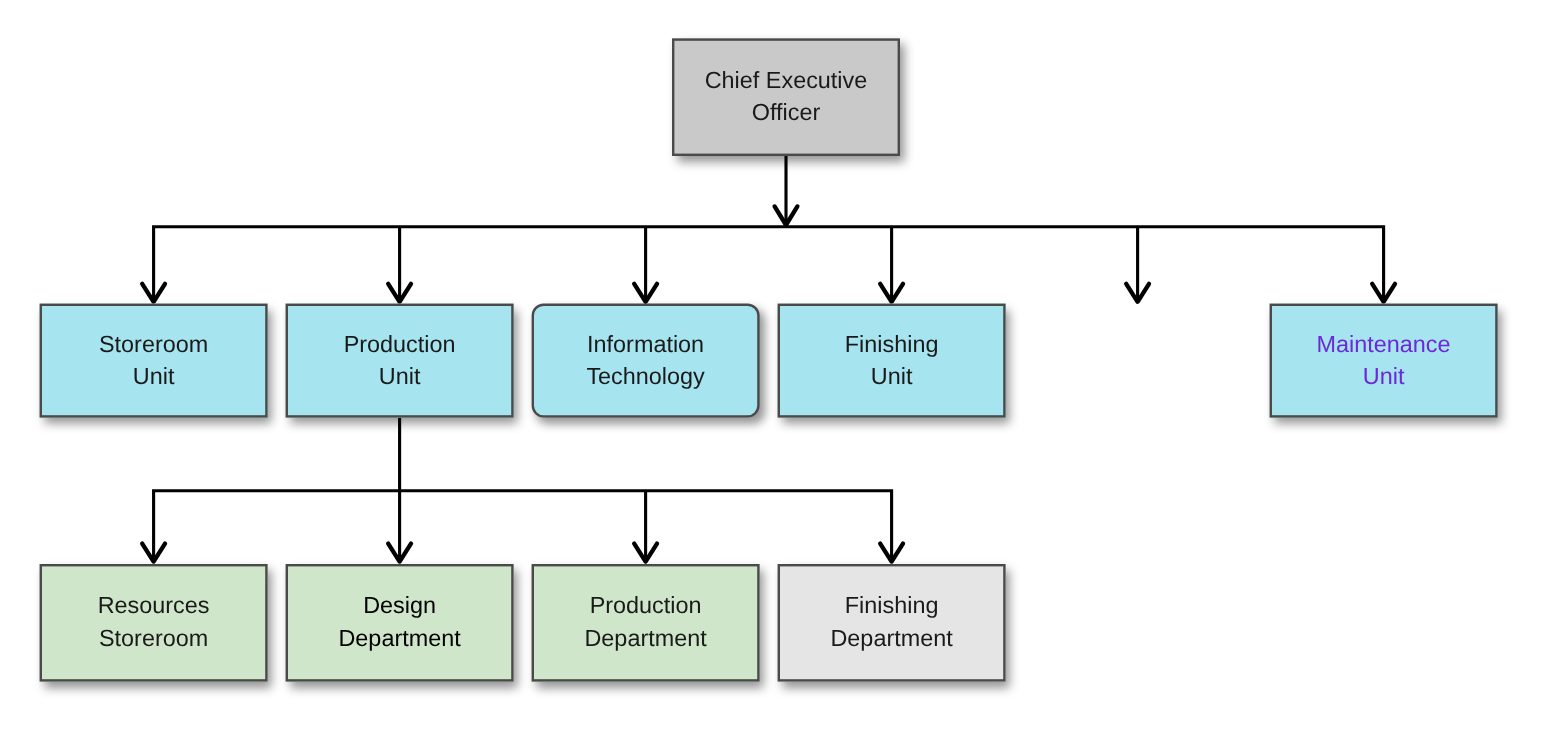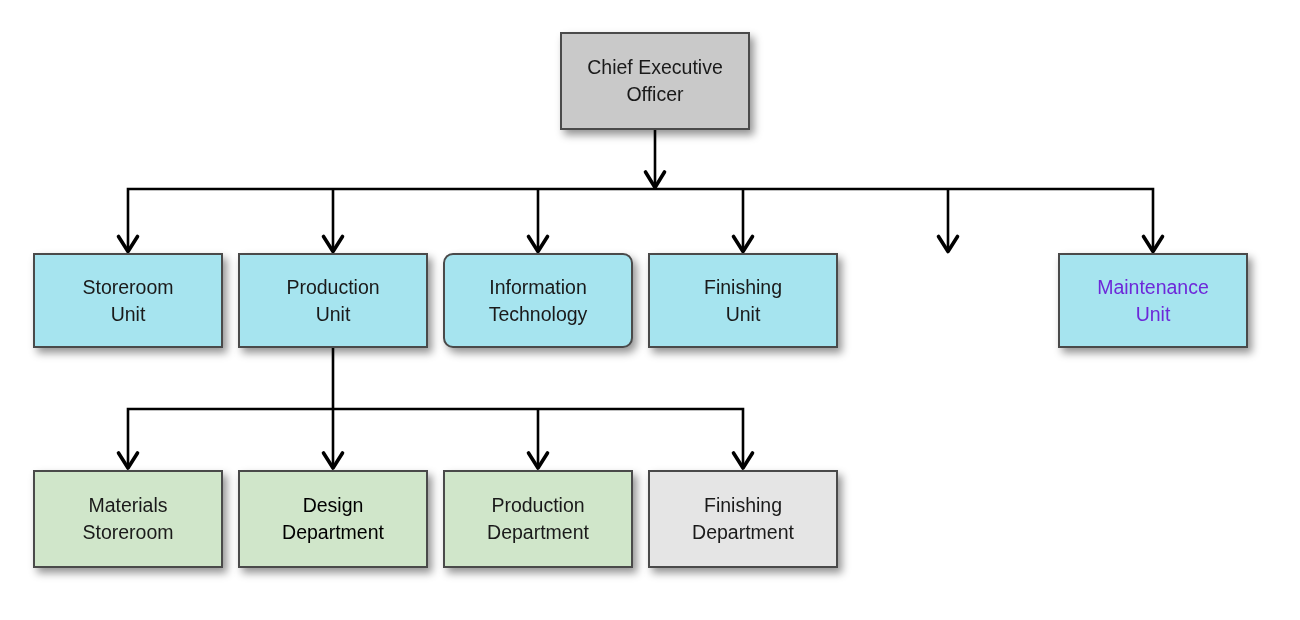--- a/index.html
+++ b/index.html
@@ -98,21 +98,21 @@
   <div class="node lvl2-node" style="left: 648px; background: rgb(166, 228, 239); border-color: rgb(74, 74, 74);">
     <span class="label" style="color: rgb(26, 26, 26);">Finishing
 Unit</span>
   </div>
   <div class="node lvl2-node" style="left: 1058px; background: rgb(166, 228, 239); border-color: rgb(74, 74, 74);">
     <span class="label" style="color: #6d28d9;">Maintenance
 Unit</span>
   </div>
 
   <div class="node lvl3-node" style="left: 33px; background: rgb(208, 230, 202); border-color: rgb(74, 74, 74);">
-    <span class="label" style="color: rgb(26, 26, 26);">Materials
+    <span class="label" style="color: rgb(26, 26, 26);">Resources
 Storeroom</span>
   </div>
   <div class="node lvl3-node" style="left: 238px; background: rgb(208, 230, 202); border-color: rgb(74, 74, 74);">
     <span class="label" style="color: #000000;">Design
 Department</span>
   </div>
   <div class="node lvl3-node" style="left: 443px; background: rgb(208, 230, 202); border-color: rgb(74, 74, 74);">
     <span class="label" style="color: rgb(26, 26, 26);">Production
 Department</span>
   </div>

